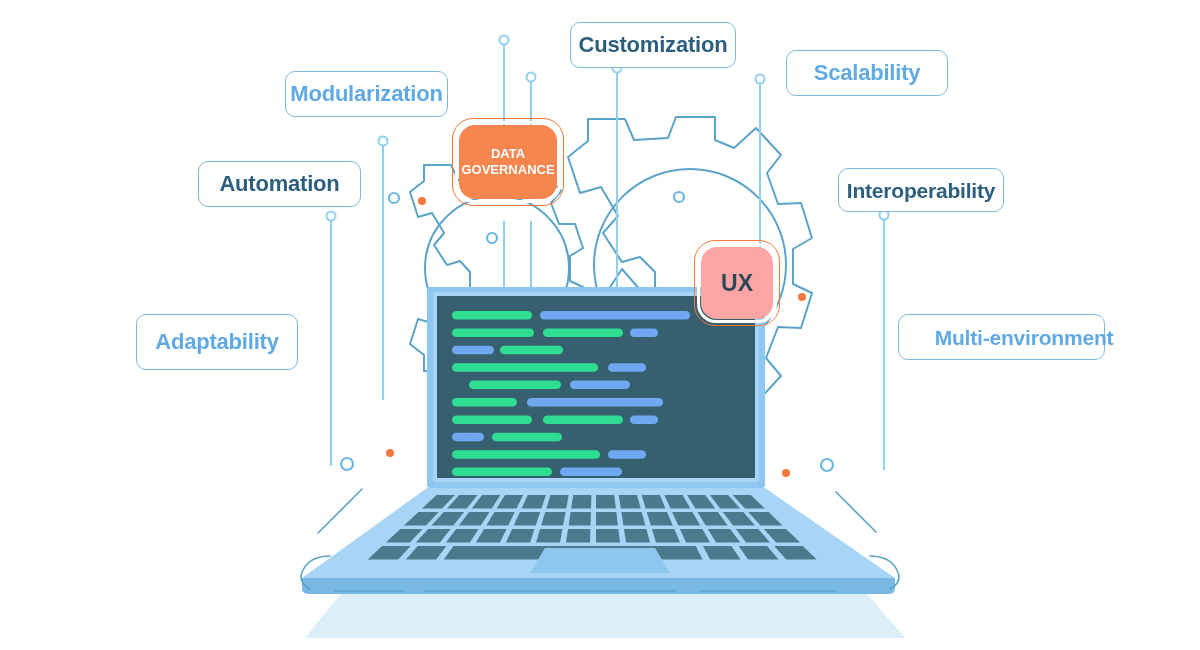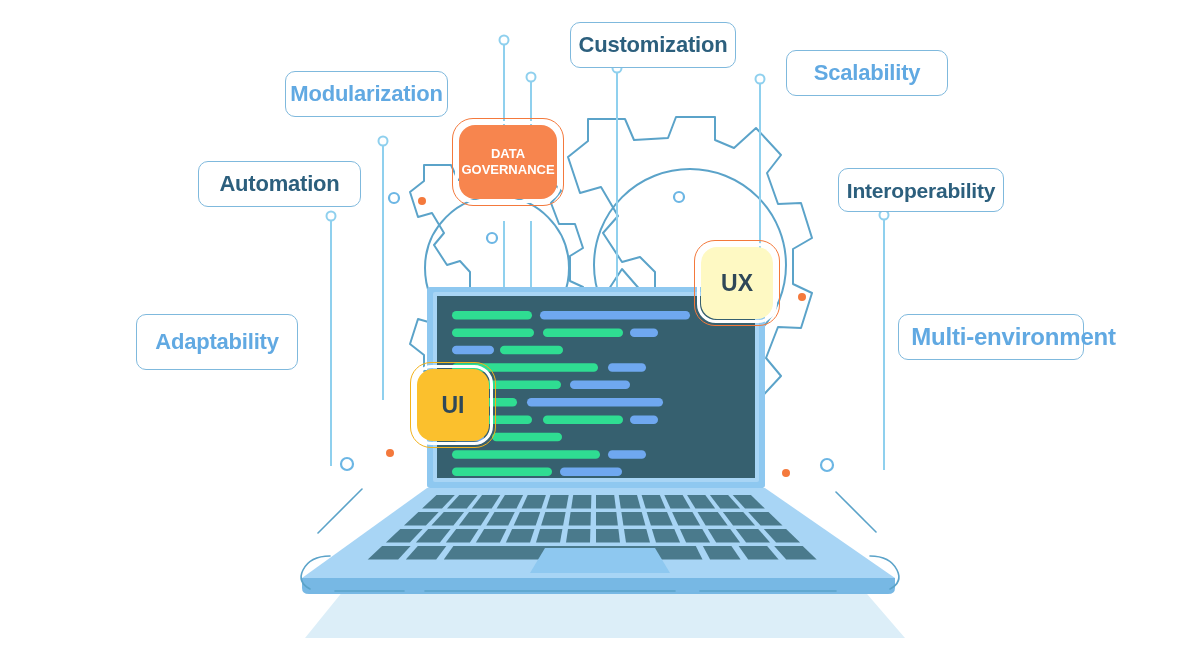--- a/index.html
+++ b/index.html
@@ -66,21 +66,21 @@
     position: absolute;
     inset: -4px;
     border-radius: 19px;
     border: 3.2px solid #ffffff;
     pointer-events: none;
   }
   .card .txt { position: relative; z-index: 2; }
 
   #card-data-governance { background: #f7854e; color: #f4793c; }
   #card-data-governance .txt { color: #ffffff; font-size: 13px; line-height: 1.25; }
-  #card-ux { background: #fef9c3; color: #f4793c; }
+  #card-ux { background: #fca5a5; color: #f4793c; }
   #card-ux .txt { color: #2f4858; font-size: 23px; }
   #card-ui { background: #fbc02d; color: #f2b21c; }
   #card-ui .txt { color: #2f4858; font-size: 23px; }
 </style>
 </head>
 <body>
 
 <div id="stage">
 
   <svg id="artwork" viewBox="0 0 1200 650">
@@ -275,38 +275,33 @@
     </div>
   <div class="pill dark" id="pill-automation" style="left: 198px; top: 161px; width: 163px; height: 46px; font-size: 22px;">
       <span>Automation</span>
     </div>
   <div class="pill dark" id="pill-interoperability" style="left: 838px; top: 168px; width: 166px; height: 44px; font-size: 21px;">
       <span>Interoperability</span>
     </div>
   <div class="pill light" id="pill-adaptability" style="left: 136px; top: 314px; width: 162px; height: 56px; font-size: 22px;">
       <span>Adaptability</span>
     </div>
-  <div class="pill light" id="pill-multi-environment" style="left: 898px; top: 314px; width: 186px; height: 46px; font-size: 24px; padding-left: 45px;">
+  <div class="pill light" id="pill-multi-environment" style="left: 898px; top: 314px; width: 207px; height: 46px; font-size: 21px; padding-left: 45px;">
       <span>Multi-environment</span>
     </div>
 
   <div class="card" id="card-data-governance" style="left: 459px; top: 125px; width: 98px; height: 74px;">
     <span class="ring"></span>
     <span class="gap"></span>
     <span class="txt">
       <span>DATA</span><br>
       <span>GOVERNANCE</span>
     </span>
   </div>
 
   <div class="card" id="card-ux" style="left: 701px; top: 247px; width: 72px; height: 72px;">
     <span class="ring"></span>
     <span class="gap"></span>
     <span class="txt">UX</span>
   </div>
 
-  <div class="card" id="card-ui" style="left: 417px; top: 369px; width: 72px; height: 72px;">
-    <span class="ring"></span>
-    <span class="gap"></span>
-    <span class="txt">UI</span>
-  </div>
 
 </div>
 
 </body></html>

